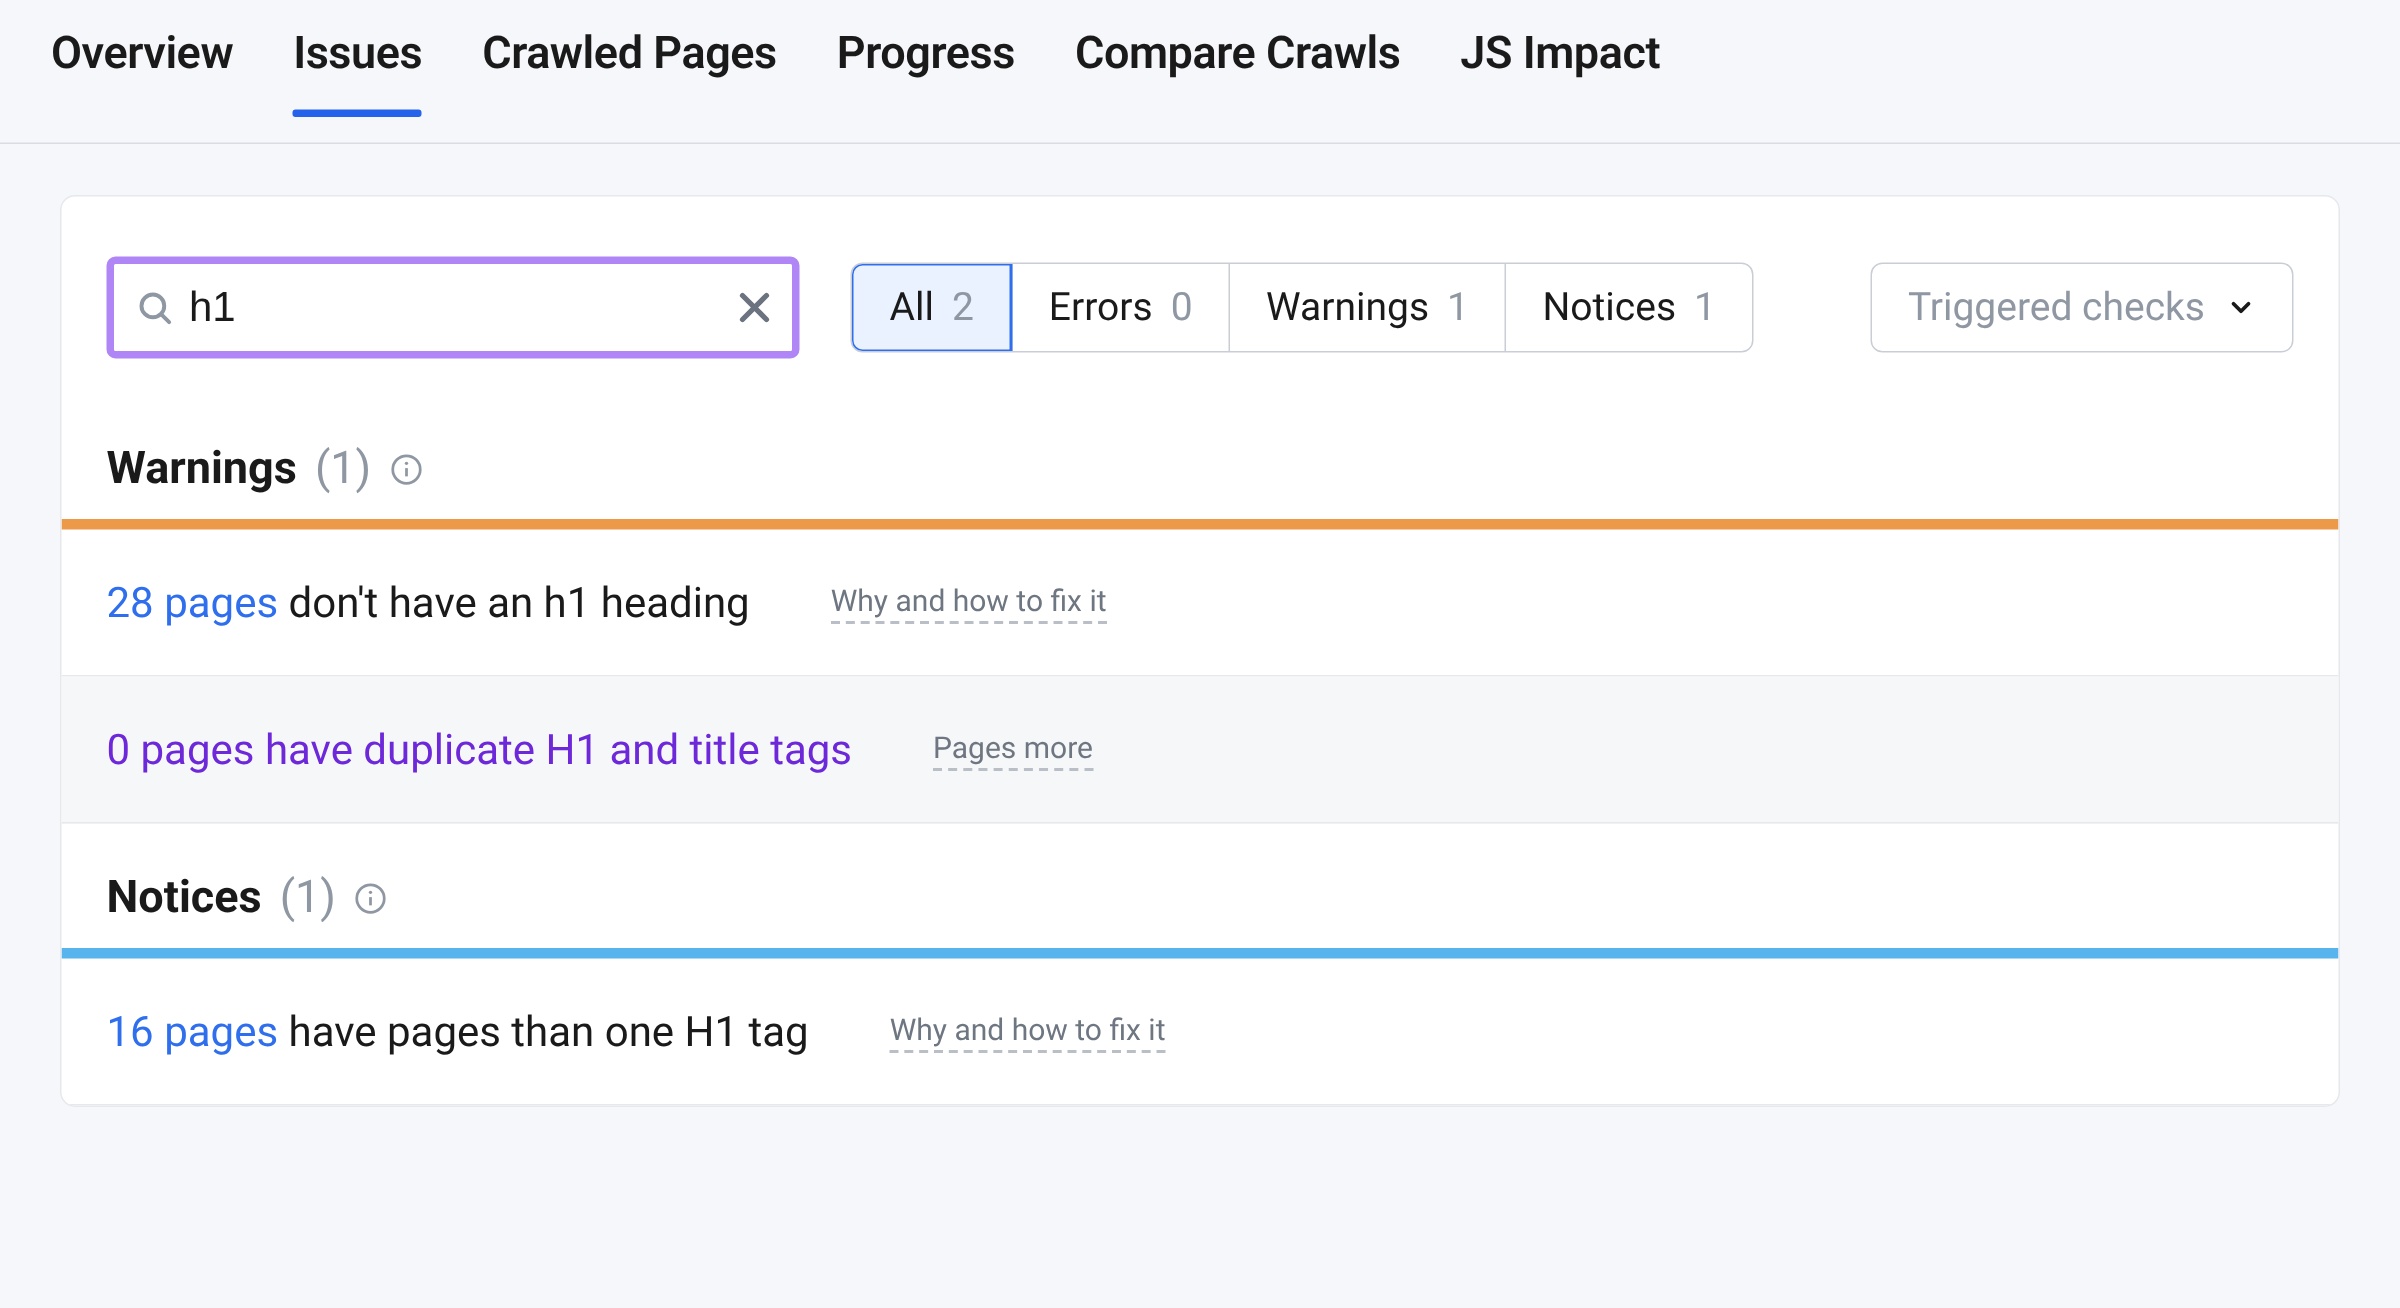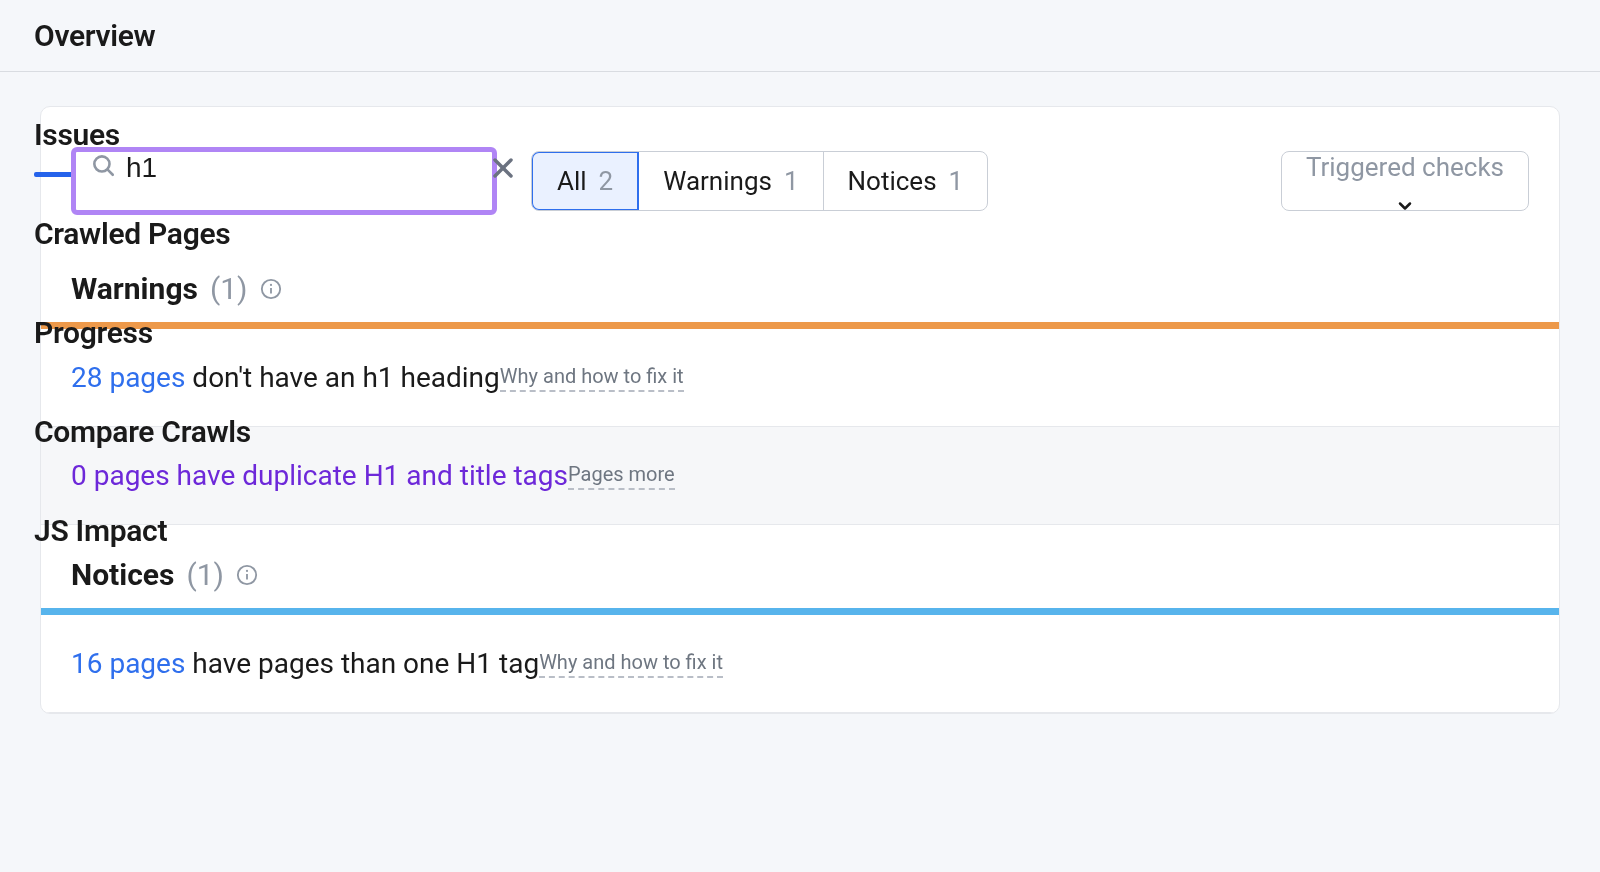--- a/index.html
+++ b/index.html
@@ -10,24 +10,23 @@
     color: #1a1a1a;
     overflow: hidden;
   }
 
   
   .top-tabs {
     display: flex;
     gap: 40px;
     padding: 18px 34px 0 34px;
     border-bottom: 1px solid #d9dce1;
-    height: 72px;
+    height: 96px;
     align-items: flex-start;
     background: #f5f7fa;
-    flex-direction: column;
   }
   .top-tab {
     font-size: 30px;
     font-weight: 600;
     color: #1a1a1a;
     letter-spacing: -0.3px;
     padding-bottom: 24px;
     cursor: pointer;
     position: relative;
     white-space: nowrap;
@@ -54,26 +53,26 @@
   
   .toolbar {
     display: flex;
     align-items: center;
     padding: 40px 30px 24px 30px;
     gap: 34px;
   }
 
   .search-wrap {
     position: relative;
-    width: 426px;
+    width: 462px;
     height: 68px;
     border: 5px solid #b085f5;
     border-radius: 6px;
     display: flex;
-    align-items: flex-start;
+    align-items: center;
     padding: 0 14px;
     background: #fff;
   }
   .search-wrap .s-icon {
     width: 26px; height: 26px;
     color: #8f97a3;
     margin-right: 10px;
     flex: 0 0 auto;
   }
   .search-input {
@@ -125,21 +124,20 @@
     display: flex;
     align-items: center;
     gap: 14px;
     height: 60px;
     padding: 0 24px;
     border: 1px solid #c9ced6;
     border-radius: 8px;
     font-size: 26px;
     color: #8f97a3;
     cursor: pointer;
-    flex-direction: column;
   }
   .dropdown .chev { width: 20px; height: 20px; color: #1a1a1a; }
 
   
   .section-head {
     display: flex;
     align-items: center;
     gap: 12px;
     padding: 32px 30px 16px 30px;
     font-size: 30px;
@@ -157,20 +155,21 @@
     height: 7px;
     width: 100%;
   }
   .sec-bar.orange { background: #ed994a; }
   .sec-bar.blue   { background: #57b4ec; }
 
   
   .issue-row {
     display: flex;
     align-items: center;
+    gap: 54px;
     padding: 32px 30px;
     font-size: 28px;
     border-bottom: 1px solid #e6e8ec;
   }
   .issue-row.muted { background: #f6f7f9; }
   .issue-text { color: #1a1a1a; }
   .issue-text .link-count {
     color: #2f6fed;
     cursor: pointer;
     text-decoration: none;
@@ -217,20 +216,24 @@
         </svg>
       </span>
     </div>
 
     <div class="seg">
       <div class="seg-item active">
         <span>All</span>
         <span class="count">2</span>
       </div>
       <div class="seg-item">
+        <span>Errors</span>
+        <span class="count">0</span>
+      </div>
+      <div class="seg-item">
         <span>Warnings</span>
         <span class="count">1</span>
       </div>
       <div class="seg-item">
         <span>Notices</span>
         <span class="count">1</span>
       </div>
     </div>
 
     <div class="spacer"></div>

